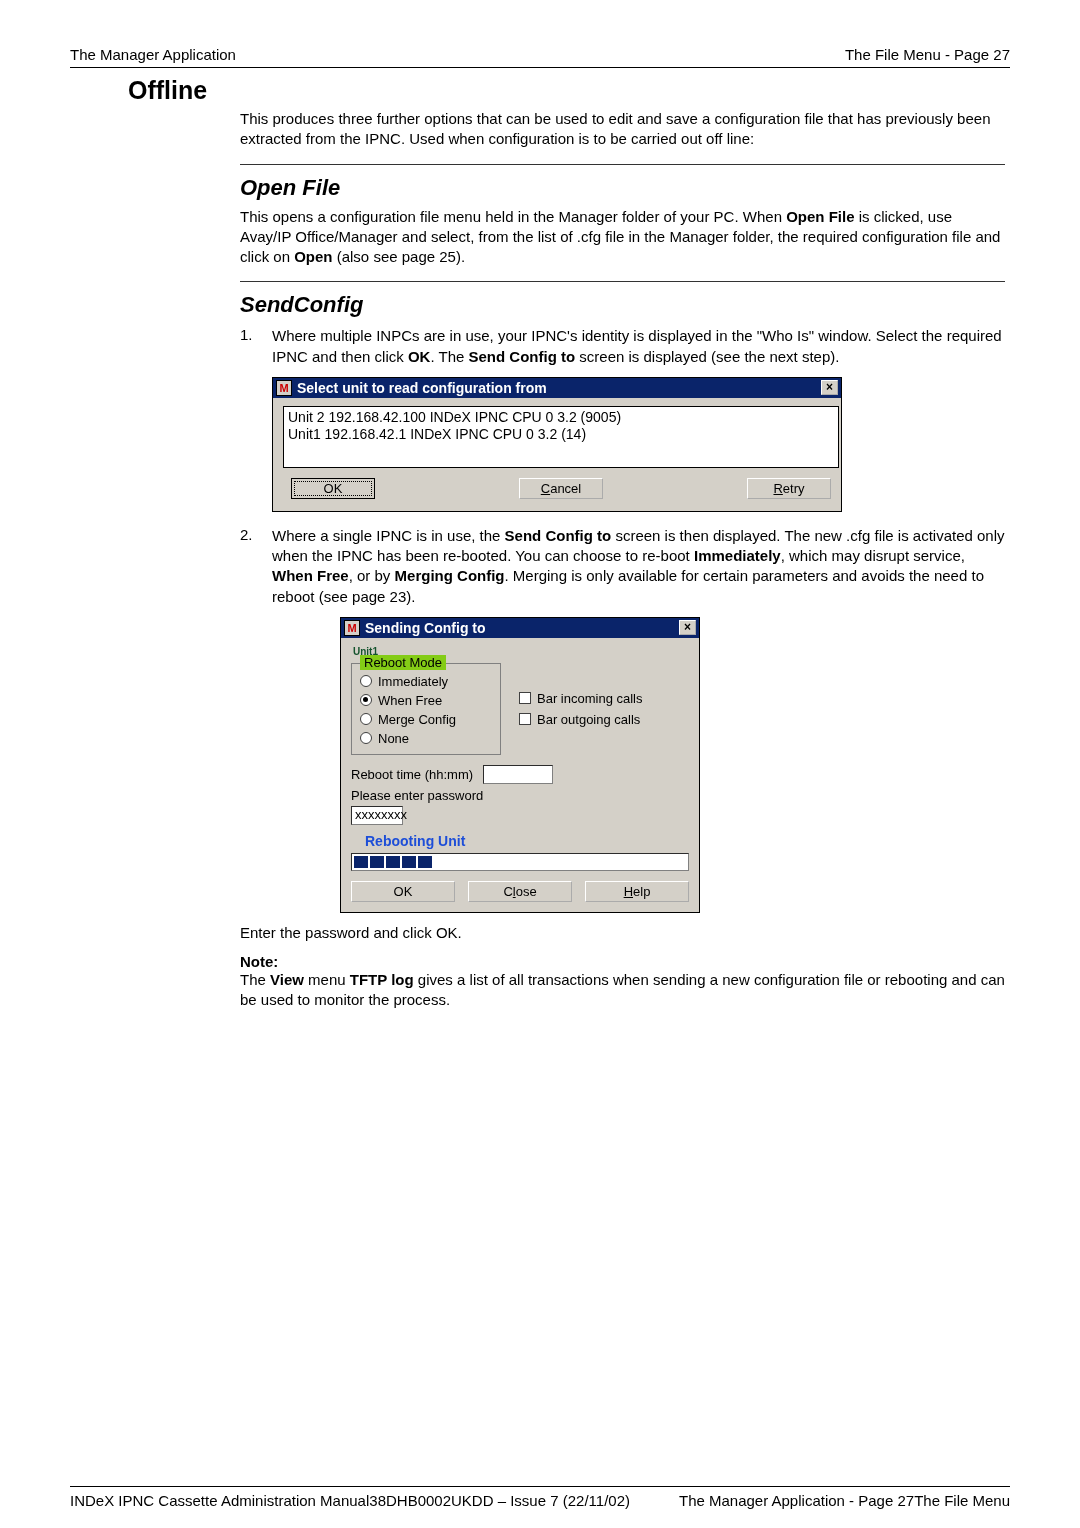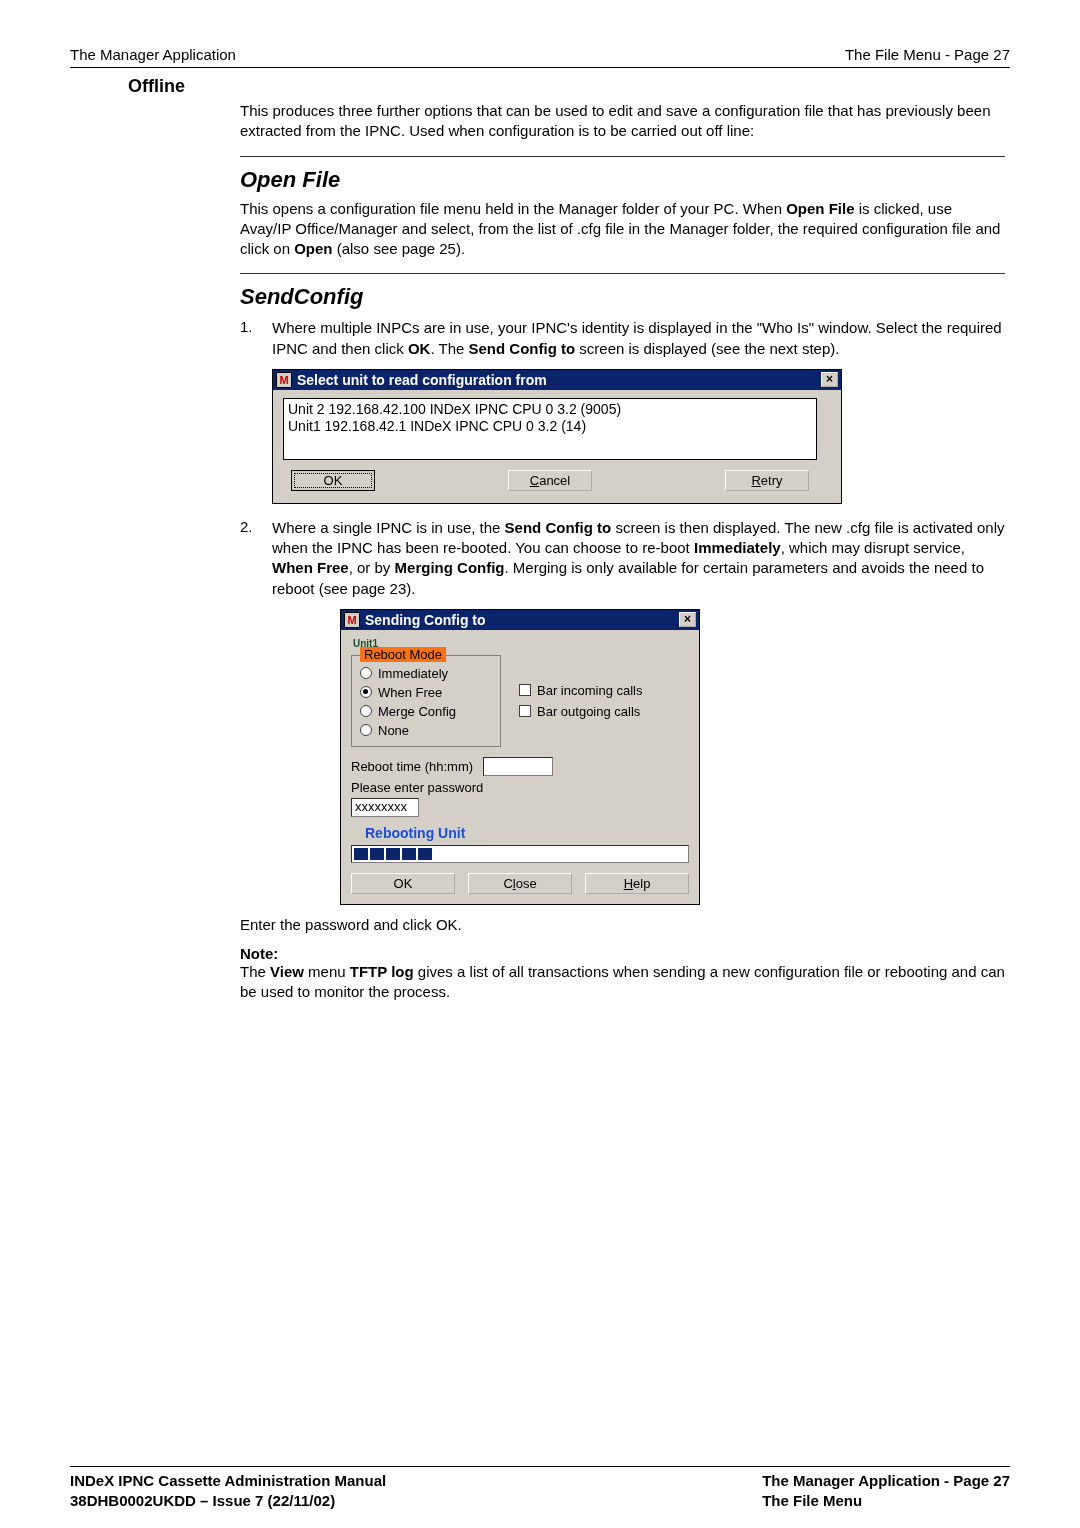--- a/index.html
+++ b/index.html
@@ -21,21 +21,21 @@
     display: flex;
     justify-content: space-between;
     font-size: 15px;
     border-bottom: 1px solid #000;
     padding-bottom: 3px;
     margin-bottom: 8px;
     margin-top: 24px;
   }
   .topbar span { line-height: 1.2; }
   .section-title {
-    font-size: 18px;
+    font-size: 25px;
     font-weight: bold;
     margin: 0 0 4px 58px;
   }
   .content-indent {
     margin-left: 170px;
     margin-right: 5px;
   }
   .sub-title {
     font-size: 22px;
     font-weight: bold;
@@ -82,21 +82,21 @@
   .titlebar .title-text { flex: 1; }
   .titlebar .close-btn {
     width: 17px; height: 15px;
     background: #d4d0c8;
     border: 1px outset #fff;
     color: #000;
     font-size: 12px; line-height: 12px;
     text-align: center;
     font-weight: bold;
   }
-  .dlg1 .body { padding: 8px 24px 10px 10px; }
+  .dlg1 .body { padding: 8px 2px 10px 10px; }
   .dlg1 .listbox {
     background: #fff;
     border: 1px solid #000;
     height: 62px;
     padding: 2px 4px;
     font-size: 14px;
     line-height: 1.25;
     overflow: hidden;
   }
   .dlg1 .btnrow {
@@ -131,21 +131,21 @@
   .dlg2 .body { padding: 6px 10px 10px 10px; font-size: 13px; }
   .dlg2 .unit-label { color: #14532d; font-weight: bold; font-size: 10px; margin: 2px 0 6px 2px; }
   .groupbox {
     border: 1px solid #808080;
     position: relative;
     padding: 10px 8px 8px 8px;
   }
   .groupbox .legend {
     position: absolute;
     top: -9px; left: 8px;
-    background: #f97316;
+    background: #84cc16;
     padding: 0 4px;
     font-size: 13px;
   }
   .dlg2-row { display: flex; gap: 18px; }
   .radio-col { display: flex; flex-direction: column; gap: 4px; }
   .check-col { display: flex; flex-direction: column; gap: 6px; justify-content: center; }
   .radio-item, .check-item { display: flex; align-items: center; gap: 6px; font-size: 13px; }
   .radio {
     width: 12px; height: 12px; border-radius: 50%;
     border: 1.5px solid #404040; background: #fff;
@@ -195,21 +195,21 @@
 
   .bottombar {
     position: absolute;
     bottom: 18px; left: 70px; right: 70px;
     border-top: 1px solid #000;
     padding-top: 4px;
     display: flex;
     justify-content: space-between;
     font-size: 15px;
   }
-  .bottombar .col { display: flex; flex-direction: column; line-height: 1.3; font-weight: bold; }
+  .bottombar .col { display: flex; flex-direction: row; line-height: 1.3; }
   .bottombar .right { text-align: left; }
 </style>
 </head>
 <body>
 
 <div class="page">
 
   <div class="topbar">
     <span>The Manager Application</span>
     <span>The File Menu - Page 27</span>
@@ -304,21 +304,21 @@
                 <span>Bar outgoing calls</span>
               </div>
           </div>
         </div>
 
         <div class="field-row">
           <span>Reboot time (hh:mm)</span>
           <span class="textbox" style="width:70px;"></span>
         </div>
         <div style="margin-top:4px;">Please enter password</div>
-        <span class="textbox" style="width:68px; margin-top:3px;">xxxxxxxx</span>
+        <span class="textbox" style="width:52px; margin-top:3px;">xxxxxxxx</span>
 
         <div class="rebooting-label">Rebooting Unit</div>
         <div class="progress">
           <div class="seg"></div>
           <div class="seg"></div>
           <div class="seg"></div>
           <div class="seg"></div>
           <div class="seg"></div>
         </div>
 

